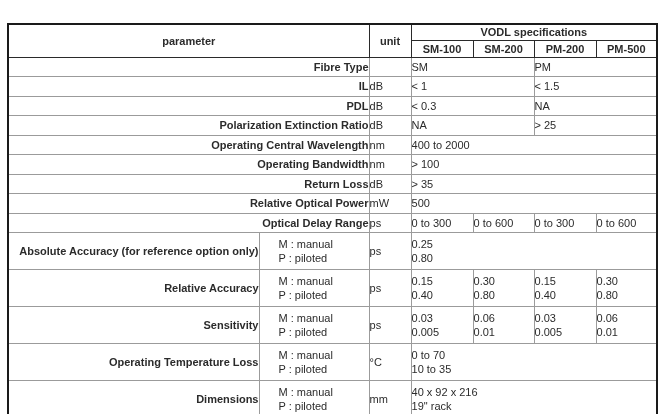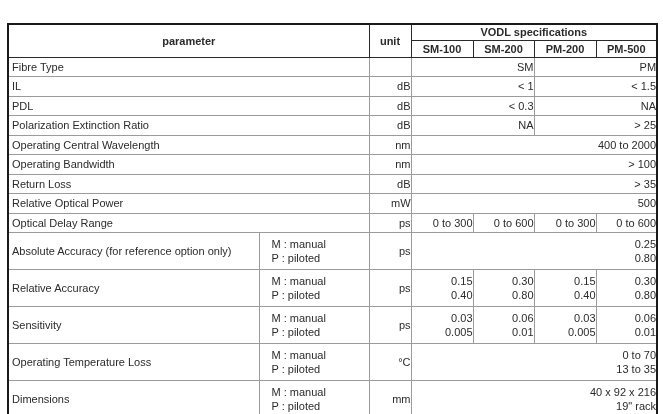--- a/index.html
+++ b/index.html
@@ -43,30 +43,31 @@
   }
   tr.hrow1 { height: 16px; }
   tr.hrow2 { height: 17px; }
   
   .spec-table tr.brow td {
     border: 1px solid #9b9b9b;
   }
   tr.single { height: 19.5px; }
   tr.double { height: 37px; margin-top: 44px; }
   td.pcell {
-    text-align: left;
-    padding-left: 3px;
+    text-align: right;
+    padding-left: 9px;
+    font-weight: bold;
   }
   td.mcell {
     text-align: left;
-    padding-left: 12px;
+    padding-left: 19px;
     line-height: 14px;
   }
   td.ucell, td.vcell {
-    text-align: right;
+    text-align: left;
   }
   td.vcell div, td.mcell div {
     line-height: 14px;
   }
 </style>
 </head>
 <body>
 
 <div class="page">
   <table class="spec-table">
@@ -219,21 +220,21 @@
 
       <tr class="brow double">
         <td class="pcell">Operating Temperature Loss</td>
         <td class="mcell">
           <div>M : manual</div>
           <div>P : piloted</div>
         </td>
         <td class="ucell">°C</td>
         <td class="vcell" colspan="4">
           <div>0 to 70</div>
-          <div>13 to 35</div>
+          <div>10 to 35</div>
         </td>
       </tr>
 
       <tr class="brow double">
         <td class="pcell">Dimensions</td>
         <td class="mcell">
           <div>M : manual</div>
           <div>P : piloted</div>
         </td>
         <td class="ucell">mm</td>

